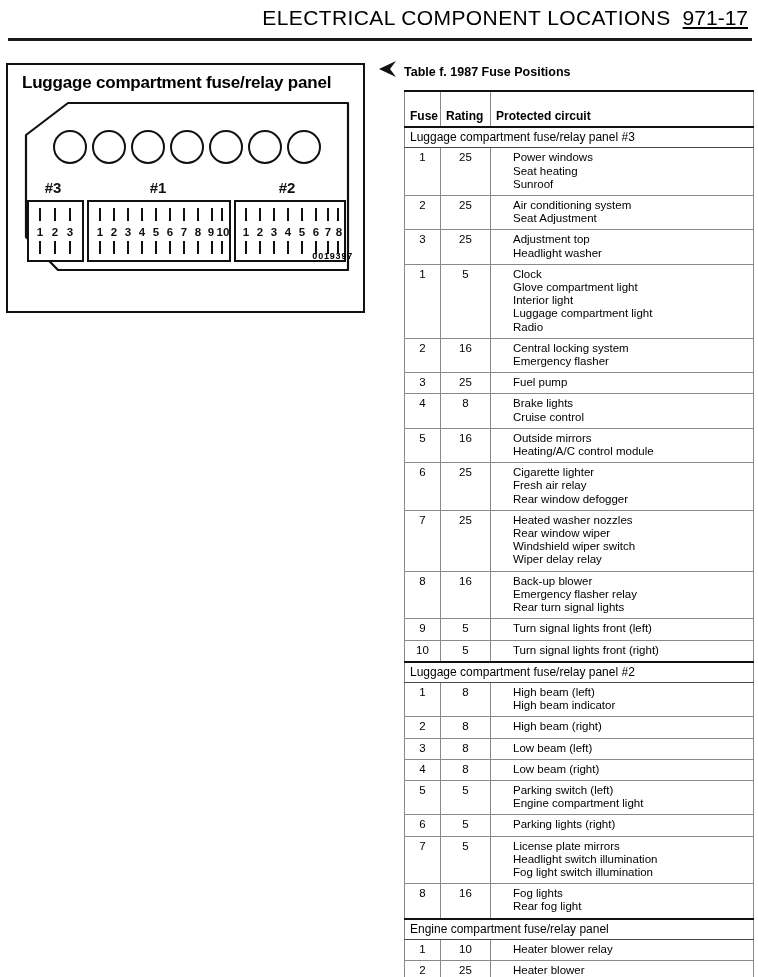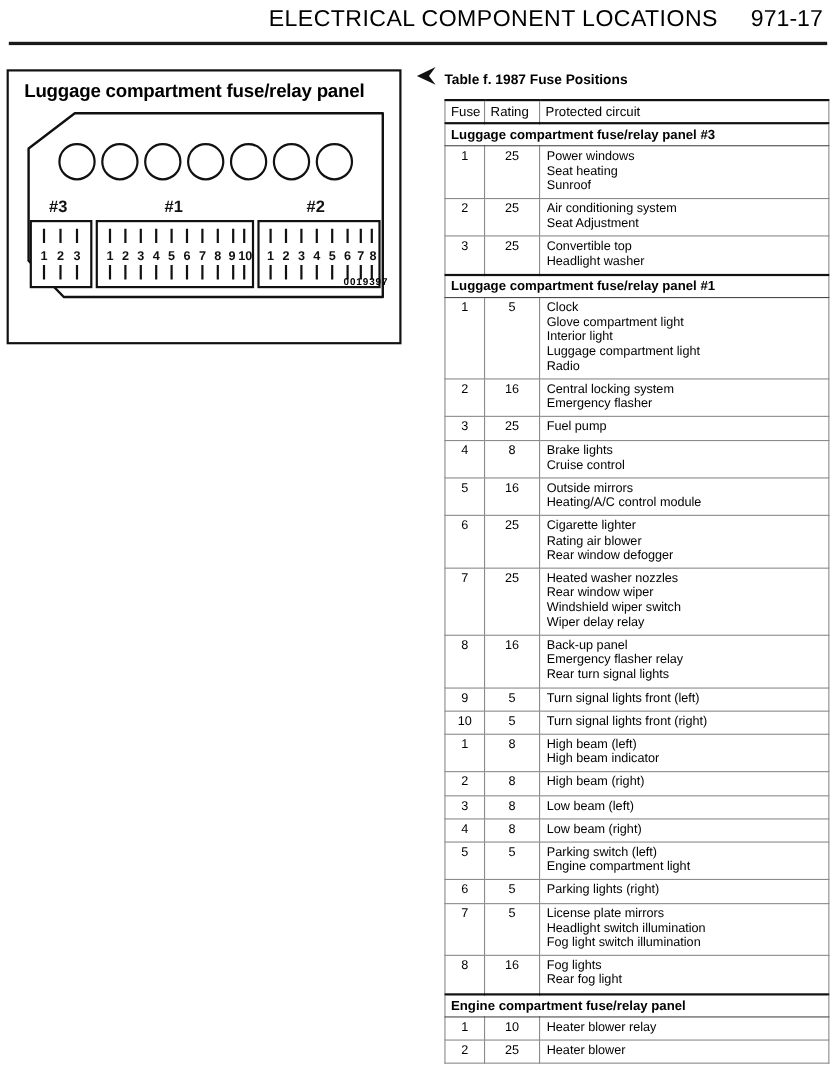--- a/index.html
+++ b/index.html
@@ -30,22 +30,23 @@
     top: 6px;
     font-size: 21px;
     letter-spacing: 0.4px;
     font-variant: small-caps;
     white-space: nowrap;
     font-weight: 400;
   }
   #header-title .pageno {
     font-variant: normal;
     font-size: 21px;
-    margin-left: 30px;
+    margin-left: 12px;
     letter-spacing: 0;
+    text-decoration: underline;
   }
   #header-rule {
     position: absolute;
     left: 8px;
     top: 38px;
     width: 744px;
     height: 3px;
     background: #1a1a1a;
   }
 
@@ -118,49 +119,49 @@
   table.fuse-table th {
     border: 1px solid #8a8a8a;
     padding: 0;
     vertical-align: top;
     font-size: 11.5px;
     line-height: 13.2px;
   }
 
   
   tr.head-row th {
-    font-weight: normal;
+    font-weight: bold;
     font-size: 12px;
     text-align: left;
-    padding: 3px 0 3px 5px;
+    padding: 18px 0 3px 5px;
     border-top: 2px solid #111;
     border-bottom: 1px solid #4a4a4a;
   }
   tr.head-row th.th-fuse,
   tr.head-row th.th-rating { text-align: left; }
 
   
   tr.section-row td {
-    font-weight: bold;
+    font-weight: normal;
     font-size: 12px;
     padding: 3px 0 3px 5px;
     border-top: 2px solid #111;
     border-bottom: 1px solid #4a4a4a;
   }
 
   
   tr.data-row td.cell-fuse,
   tr.data-row td.cell-rating {
     text-align: center;
     padding: 3px 0 4px 0;
   }
   tr.data-row td.cell-circ {
     padding: 3px 4px 4px 6px;
   }
-  tr.data-row td.cell-circ .line { display: block; white-space: nowrap; }
+  tr.data-row td.cell-circ .line { display: block; white-space: nowrap; margin-left: 16px; }
 
   .arrow-marker { display: block; }
 </style>
 </head>
 <body>
 
 <div id="page-header">
   <div id="header-title">
     <span>ELECTRICAL COMPONENT LOCATIONS</span><span class="pageno">971-17</span>
   </div>
@@ -315,26 +316,23 @@
           <td class="cell-rating">25</td>
           <td class="cell-circ">
             <span class="line">Air conditioning system</span>
             <span class="line">Seat Adjustment</span>
           </td>
         </tr>
         <tr class="data-row">
           <td class="cell-fuse">3</td>
           <td class="cell-rating">25</td>
           <td class="cell-circ">
-            <span class="line">Convertible top</span>
+            <span class="line">Adjustment top</span>
             <span class="line">Headlight washer</span>
           </td>
-        </tr>
-        <tr class="section-row">
-          <td colspan="3">Luggage compartment fuse/relay panel #1</td>
         </tr>
         <tr class="data-row">
           <td class="cell-fuse">1</td>
           <td class="cell-rating">5</td>
           <td class="cell-circ">
             <span class="line">Clock</span>
             <span class="line">Glove compartment light</span>
             <span class="line">Interior light</span>
             <span class="line">Luggage compartment light</span>
             <span class="line">Radio</span>
@@ -369,56 +367,59 @@
           <td class="cell-circ">
             <span class="line">Outside mirrors</span>
             <span class="line">Heating/A/C control module</span>
           </td>
         </tr>
         <tr class="data-row">
           <td class="cell-fuse">6</td>
           <td class="cell-rating">25</td>
           <td class="cell-circ">
             <span class="line">Cigarette lighter</span>
-            <span class="line">Rating air blower</span>
+            <span class="line">Fresh air relay</span>
             <span class="line">Rear window defogger</span>
           </td>
         </tr>
         <tr class="data-row">
           <td class="cell-fuse">7</td>
           <td class="cell-rating">25</td>
           <td class="cell-circ">
             <span class="line">Heated washer nozzles</span>
             <span class="line">Rear window wiper</span>
             <span class="line">Windshield wiper switch</span>
             <span class="line">Wiper delay relay</span>
           </td>
         </tr>
         <tr class="data-row">
           <td class="cell-fuse">8</td>
           <td class="cell-rating">16</td>
           <td class="cell-circ">
-            <span class="line">Back-up panel</span>
+            <span class="line">Back-up blower</span>
             <span class="line">Emergency flasher relay</span>
             <span class="line">Rear turn signal lights</span>
           </td>
         </tr>
         <tr class="data-row">
           <td class="cell-fuse">9</td>
           <td class="cell-rating">5</td>
           <td class="cell-circ">
             <span class="line">Turn signal lights front (left)</span>
           </td>
         </tr>
         <tr class="data-row">
           <td class="cell-fuse">10</td>
           <td class="cell-rating">5</td>
           <td class="cell-circ">
             <span class="line">Turn signal lights front (right)</span>
           </td>
+        </tr>
+        <tr class="section-row">
+          <td colspan="3">Luggage compartment fuse/relay panel #2</td>
         </tr>
         <tr class="data-row">
           <td class="cell-fuse">1</td>
           <td class="cell-rating">8</td>
           <td class="cell-circ">
             <span class="line">High beam (left)</span>
             <span class="line">High beam indicator</span>
           </td>
         </tr>
         <tr class="data-row">

